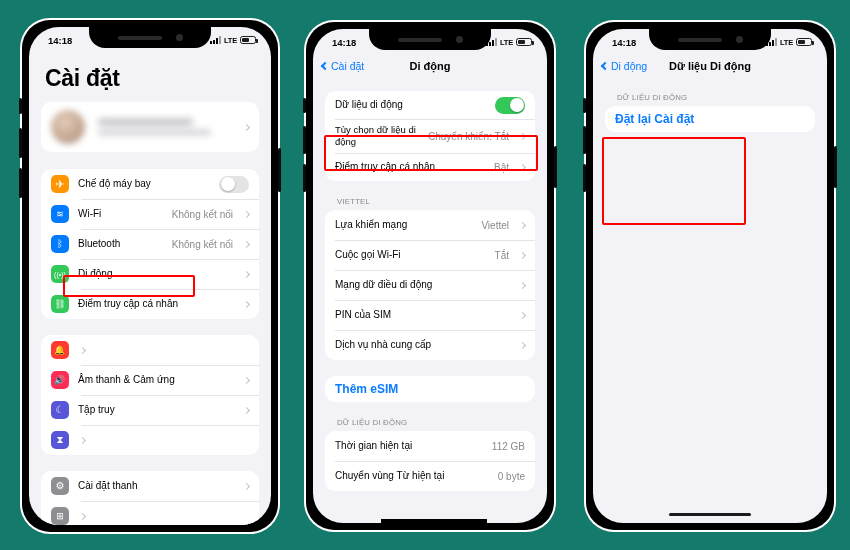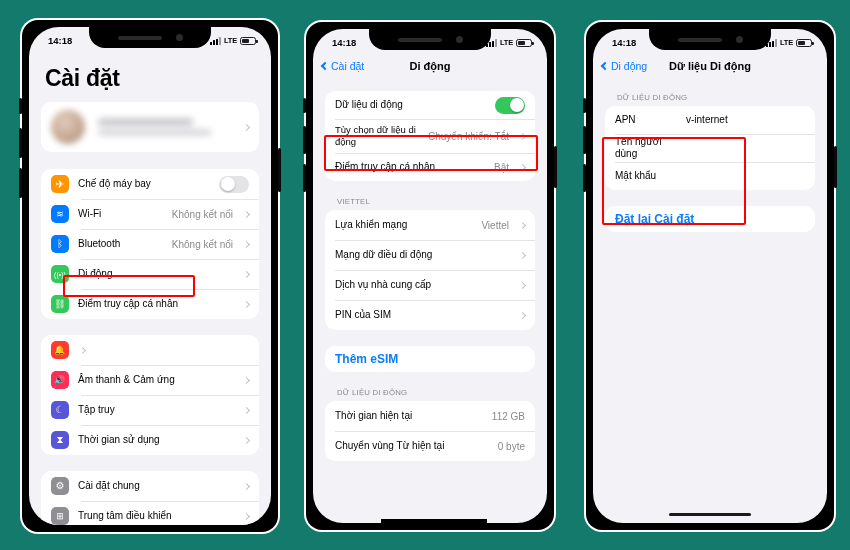--- a/index.html
+++ b/index.html
@@ -9,21 +9,21 @@
     font-family: "Liberation Sans", sans-serif;
   }
   body { background: #137a6c; position: relative; }
 
   .stage { position: absolute; inset: 0; display: flex; }
 
   
   .phone {
     position: absolute;
     background: #000;
-    border-radius: 16px;
+    border-radius: 28px;
     box-shadow: 0 0 0 2px #ffffff;
   }
   .phone.p1 { left: 22px;  top: 20px;  width: 256px; height: 512px; }
   .phone.p2 { left: 306px; top: 22px;  width: 248px; height: 508px; }
   .phone.p3 { left: 586px; top: 22px;  width: 248px; height: 508px; }
 
   .screen {
     position: absolute;
     inset: 7px;
     background: #f2f2f7;
@@ -47,21 +47,21 @@
   .notch .speaker { width: 44px; height: 4px; border-radius: 3px; background: #2a2a2a; }
   .notch .cam { width: 7px; height: 7px; border-radius: 50%; background: #2c2c30; }
 
   
   .statusbar {
     position: relative; height: 24px; z-index: 7;
     display: flex; align-items: center; justify-content: space-between;
     padding: 2px 15px 0 19px;
     font-size: 9.5px; font-weight: bold; color: #000;
   }
-  .sb-right { display: flex; align-items: flex-end; gap: 3px; }
+  .sb-right { display: flex; align-items: center; gap: 3px; }
   .bars { display: flex; align-items: flex-end; gap: 1px; height: 8px; }
   .bars i { width: 2px; background: #000; border-radius: 0.5px; display:block; }
   .bars i:nth-child(1){height:3px}
   .bars i:nth-child(2){height:4.5px}
   .bars i:nth-child(3){height:6px}
   .bars i:nth-child(4){height:8px; background:#9a9a9f}
   .lte { font-size: 7.5px; font-weight: bold; letter-spacing: -0.2px; }
   .battery {
     width: 16px; height: 8px; border: 1px solid #1d1d1f; border-radius: 2.5px;
     position: relative; padding: 1px;
@@ -261,34 +261,32 @@
           <span class="label">Âm thanh &amp; Cảm ứng</span>
           <span class="chev"></span>
         </div>
         <div class="row">
           <span class="ico" style="background:#5856d6;font-size:10px">☾</span>
           <span class="label">Tập truy</span>
           <span class="chev"></span>
         </div>
         <div class="row">
           <span class="ico" style="background:#5856d6;font-size:10px">⧗</span>
-          <span class="label">Thời gian sử dụng</span>
           <span class="chev"></span>
         </div>
       </div>
 
       <div class="group">
         <div class="row">
           <span class="ico" style="background:#8e8e93;font-size:10px">⚙</span>
-          <span class="label">Cài đặt chung</span>
+          <span class="label">Cài đặt thanh</span>
           <span class="chev"></span>
         </div>
         <div class="row">
           <span class="ico" style="background:#8e8e93;font-size:9px">⊞</span>
-          <span class="label">Trung tâm điều khiển</span>
           <span class="chev"></span>
         </div>
       </div>
 
       <div class="hl" style="left:34px; top:248px; width:132px; height:22px;"></div>
 
     </div>
   </div>
 
   <div class="phone p2">
@@ -351,29 +349,34 @@
 
       <div class="sec-head">VIETTEL</div>
 
       <div class="group">
         <div class="row noicon">
           <span class="label">Lựa khiển mạng</span>
           <span class="value">Viettel</span>
           <span class="chev"></span>
         </div>
         <div class="row noicon">
+          <span class="label">Cuộc gọi Wi-Fi</span>
+          <span class="value">Tắt</span>
+          <span class="chev"></span>
+        </div>
+        <div class="row noicon">
           <span class="label">Mạng dữ điều di động</span>
           <span class="chev"></span>
         </div>
         <div class="row noicon">
+          <span class="label">PIN của SIM</span>
+          <span class="chev"></span>
+        </div>
+        <div class="row noicon">
           <span class="label">Dịch vụ nhà cung cấp</span>
-          <span class="chev"></span>
-        </div>
-        <div class="row noicon">
-          <span class="label">PIN của SIM</span>
           <span class="chev"></span>
         </div>
       </div>
 
       <div class="group">
         <div class="row noicon" style="min-height:26px">
           <span class="link">Thêm eSIM</span>
         </div>
       </div>
 
@@ -429,34 +432,20 @@
           <span class="chev-left"></span>
           <span>Di động</span>
         </span>
         <span>Dữ liệu Di động</span>
       </div>
 
       <div style="height:14px"></div>
 
       <div class="sec-head">DỮ LIỆU DI ĐỘNG</div>
 
-      <div class="group">
-        <div class="row noicon" style="min-height:28px">
-          <span class="label" style="flex:none;width:62px">APN</span>
-          <span class="label">v-internet</span>
-        </div>
-        <div class="row noicon" style="min-height:28px">
-          <span class="label" style="flex:none;width:62px">Tên người dùng</span>
-          <span class="label"></span>
-        </div>
-        <div class="row noicon" style="min-height:28px">
-          <span class="label" style="flex:none;width:62px">Mật khẩu</span>
-          <span class="label"></span>
-        </div>
-      </div>
 
       <div class="group">
         <div class="row noicon" style="min-height:26px">
           <span class="link">Đặt lại Cài đặt</span>
         </div>
       </div>
 
       <div class="hl" style="left:9px; top:108px; width:144px; height:88px;"></div>
 
       <div class="home-ind"></div>

